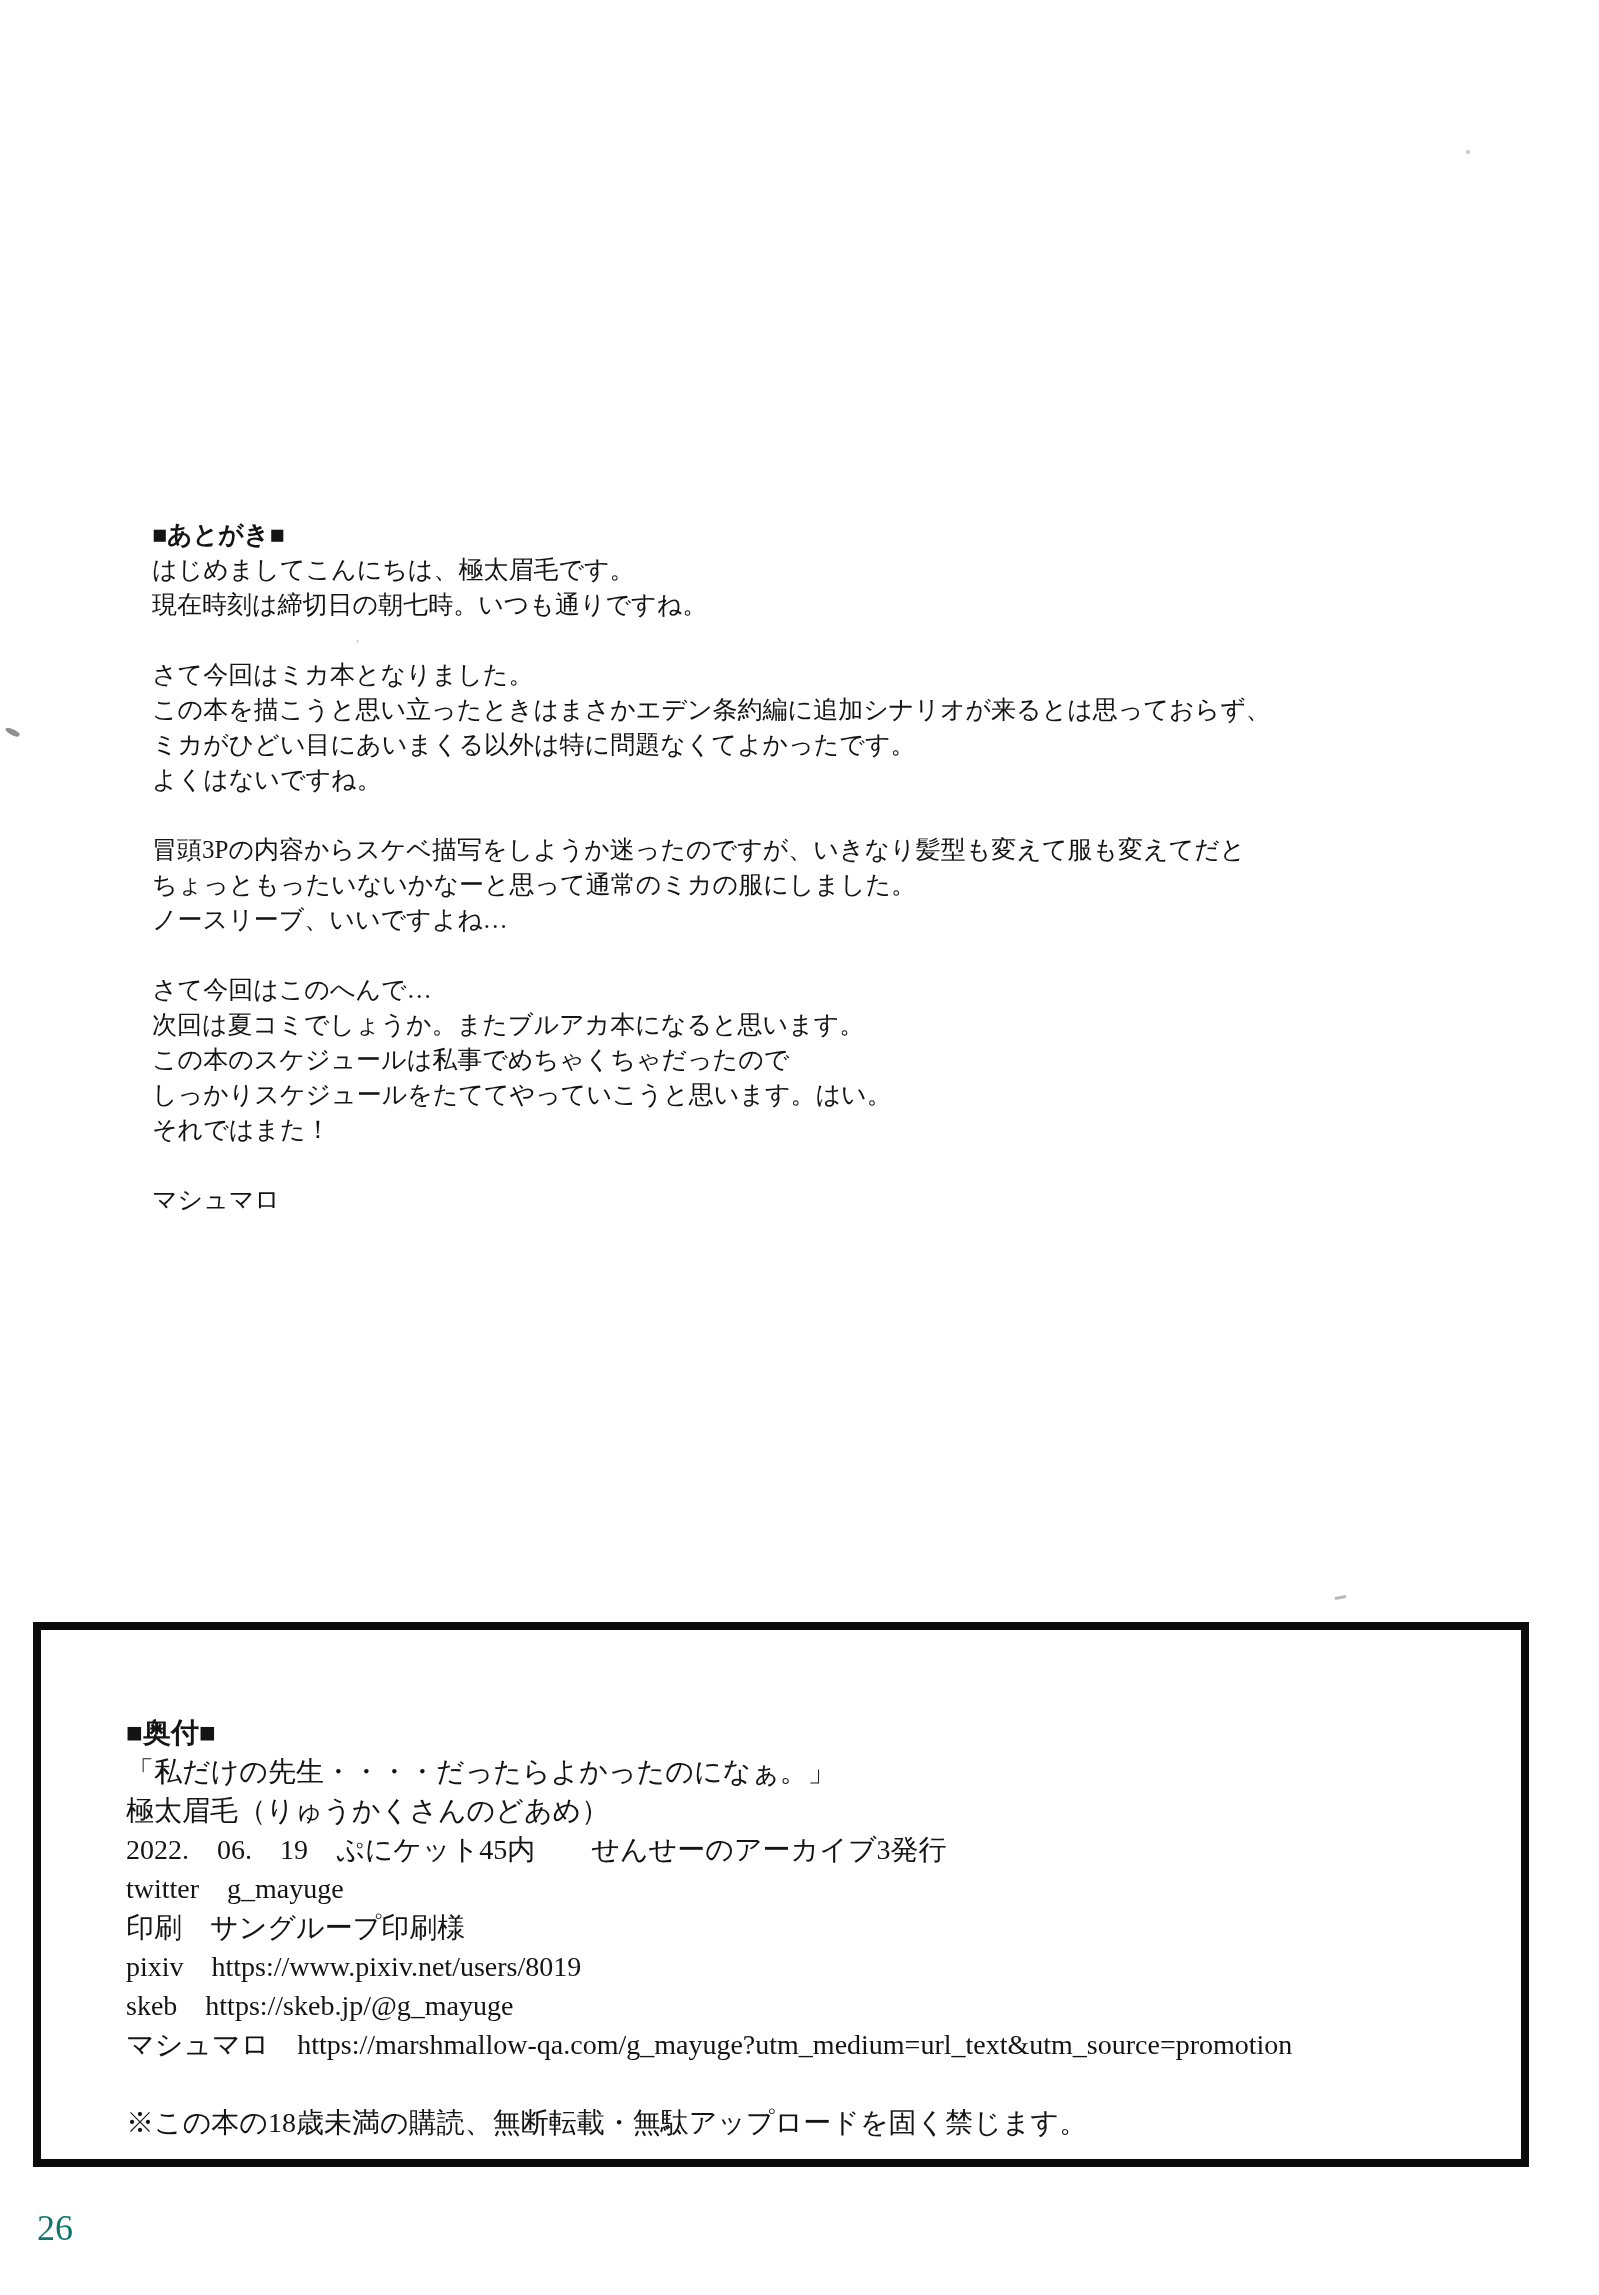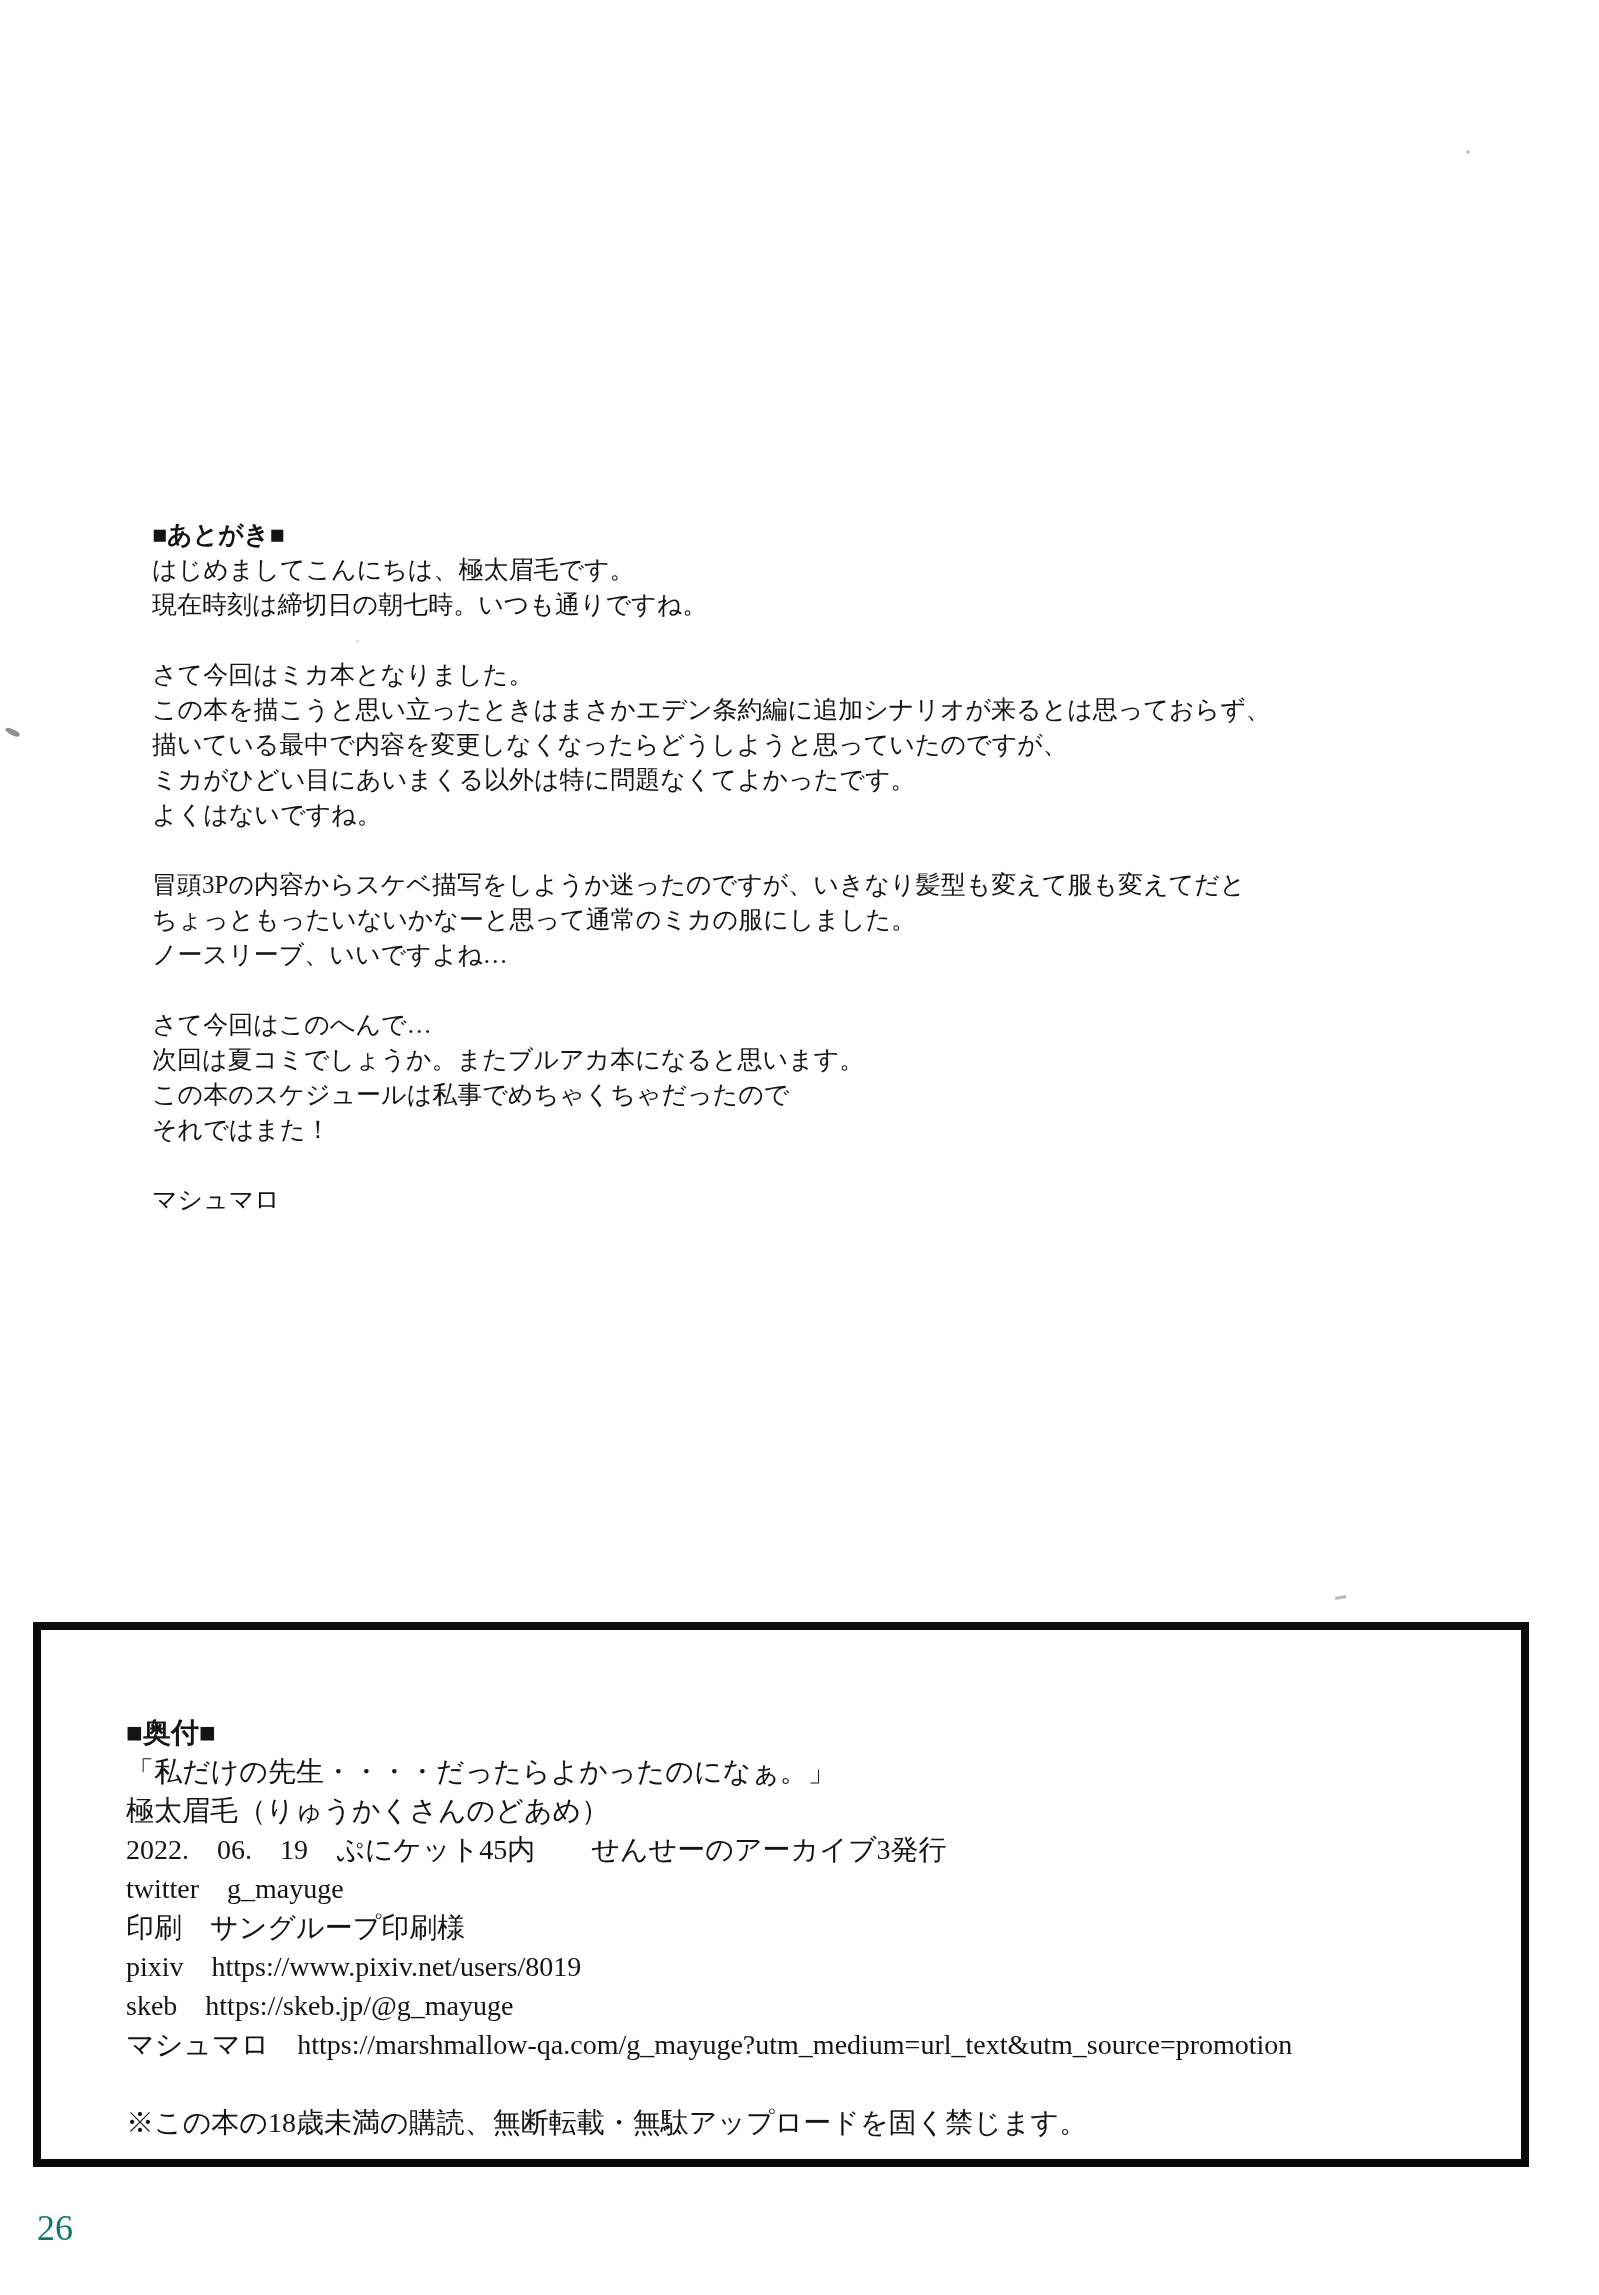--- a/index.html
+++ b/index.html
@@ -61,31 +61,31 @@
 
 <div class="page">
 
   <section class="afterword">
     <div class="aw-line aw-heading">■あとがき■</div>
     <div class="aw-line">はじめましてこんにちは、極太眉毛です。</div>
     <div class="aw-line">現在時刻は締切日の朝七時。いつも通りですね。</div>
     <div class="aw-line"></div>
     <div class="aw-line">さて今回はミカ本となりました。</div>
     <div class="aw-line">この本を描こうと思い立ったときはまさかエデン条約編に追加シナリオが来るとは思っておらず、</div>
-    <div class="aw-line">描いている最中で内容を変更しなくなったらどうしようと思っていたのですが、</div>
     <div class="aw-line">ミカがひどい目にあいまくる以外は特に問題なくてよかったです。</div>
     <div class="aw-line">よくはないですね。</div>
     <div class="aw-line"></div>
     <div class="aw-line">冒頭3Pの内容からスケベ描写をしようか迷ったのですが、いきなり髪型も変えて服も変えてだと</div>
     <div class="aw-line">ちょっともったいないかなーと思って通常のミカの服にしました。</div>
     <div class="aw-line">ノースリーブ、いいですよね…</div>
     <div class="aw-line"></div>
     <div class="aw-line">さて今回はこのへんで…</div>
     <div class="aw-line">次回は夏コミでしょうか。またブルアカ本になると思います。</div>
     <div class="aw-line">この本のスケジュールは私事でめちゃくちゃだったので</div>
+    <div class="aw-line">しっかりスケジュールをたててやっていこうと思います。はい。</div>
     <div class="aw-line">それではまた！</div>
     <div class="aw-line"></div>
     <div class="aw-line">マシュマロ</div>
   </section>
 
   <div class="colophon-box">
     <div class="colophon-text">
       <div class="col-line col-heading">■奥付■</div>
       <div class="col-line">「私だけの先生・・・・だったらよかったのになぁ。」</div>
       <div class="col-line">極太眉毛（りゅうかくさんのどあめ）</div>

